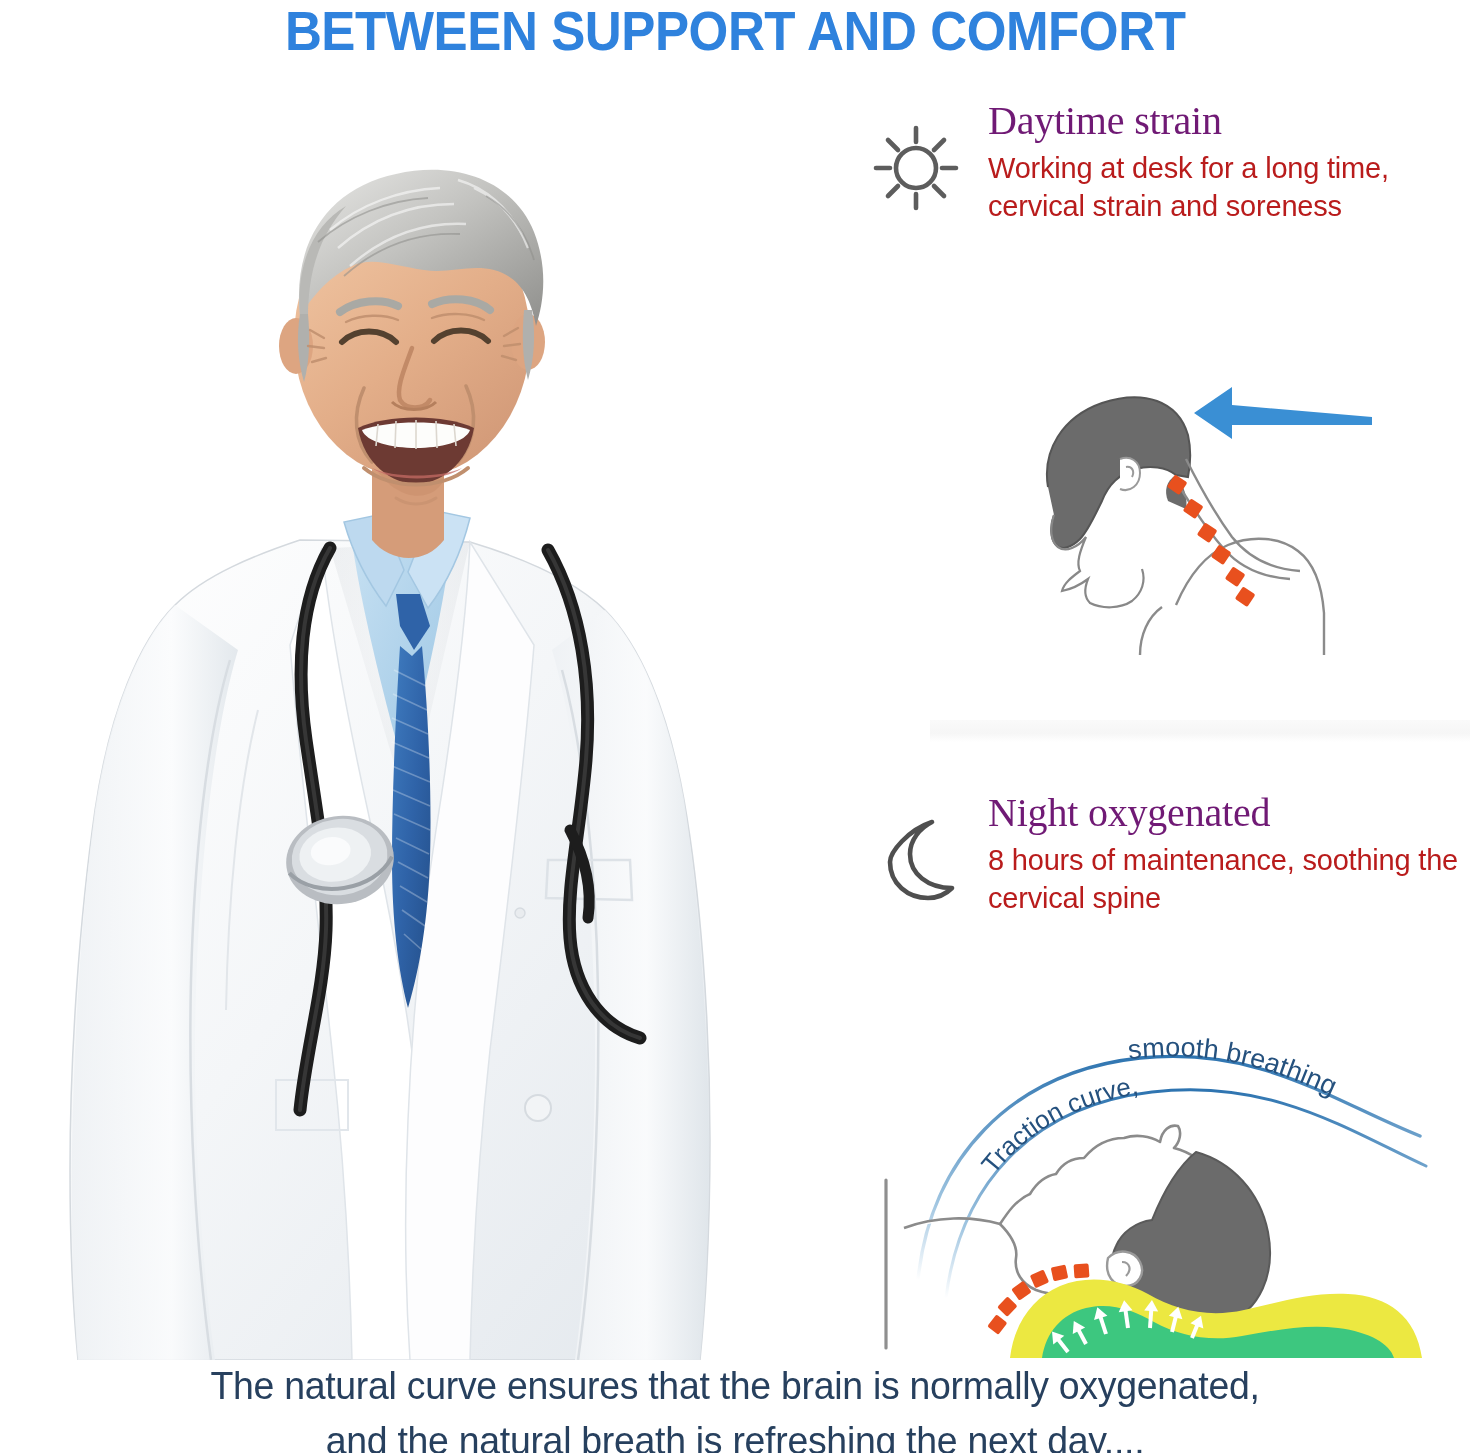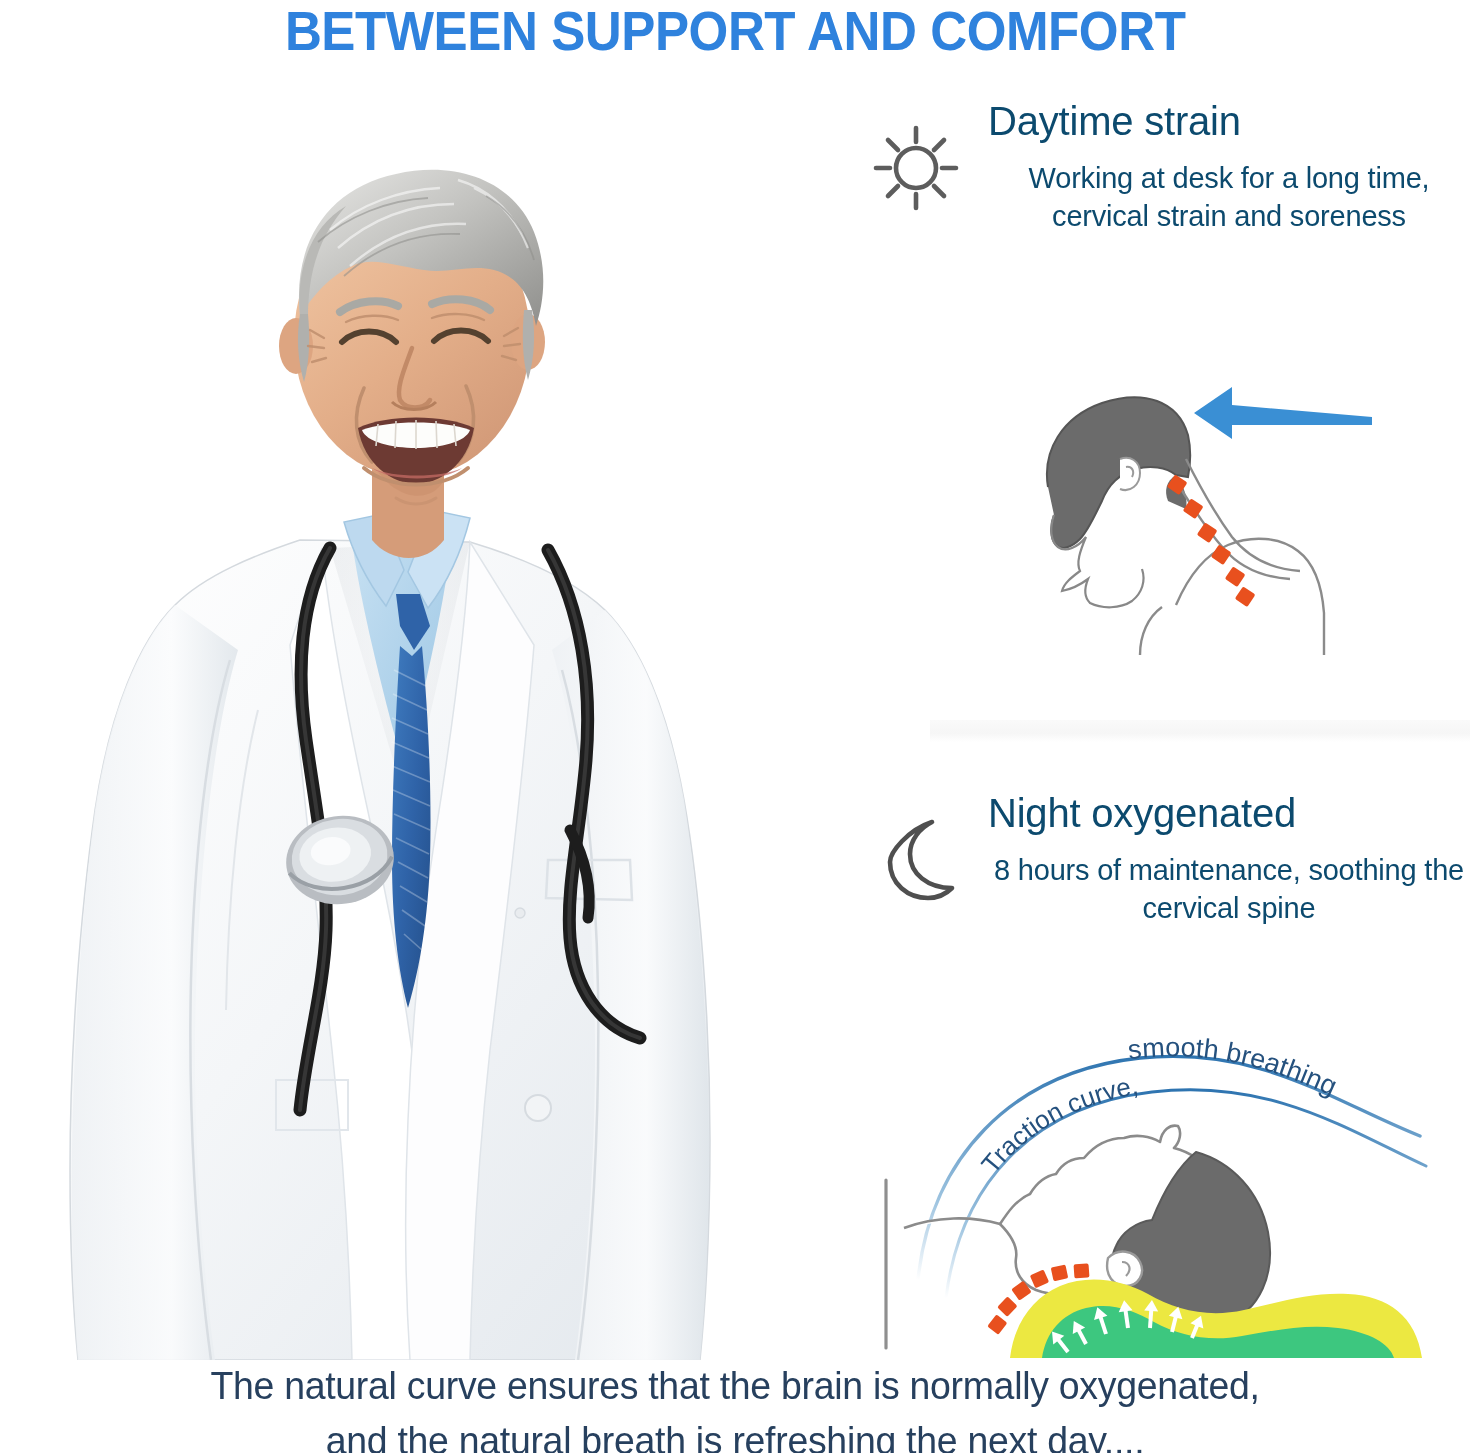--- a/index.html
+++ b/index.html
@@ -38,26 +38,26 @@
   .right-col{
     position:absolute; left:870px; top:100px; width:600px; height:1260px;
   }
 
   .feature{ position:relative; }
   .feature-row{ display:flex; align-items:flex-start; }
   .feature-icon{ width:112px; flex:0 0 112px; padding-top:22px; }
   .feature-text{ flex:1; padding-left:6px; }
   .feature-title{
     font-size:40px; line-height:1.06;
-    color:#0c4a6e; font-weight:normal;
-    white-space:nowrap; letter-spacing:-0.2px;
+    color:#701a75; font-weight:normal;
+    white-space:nowrap; letter-spacing:-0.2px;font-family:Liberation Serif, serif;
   }
   .feature-desc{
     font-size:29px; line-height:1.28;
-    color:#0c4a6e; margin-top:18px; letter-spacing:-0.2px;text-align:center;
+    color:#b91c1c; margin-top:8px; letter-spacing:-0.2px;
   }
 
   
   .divider{
     position:absolute; left:60px; top:620px;
     width:540px; height:22px;
     background:linear-gradient(to bottom,#fafafa,#f6f6f6 60%,#ffffff);
   }
 
   

